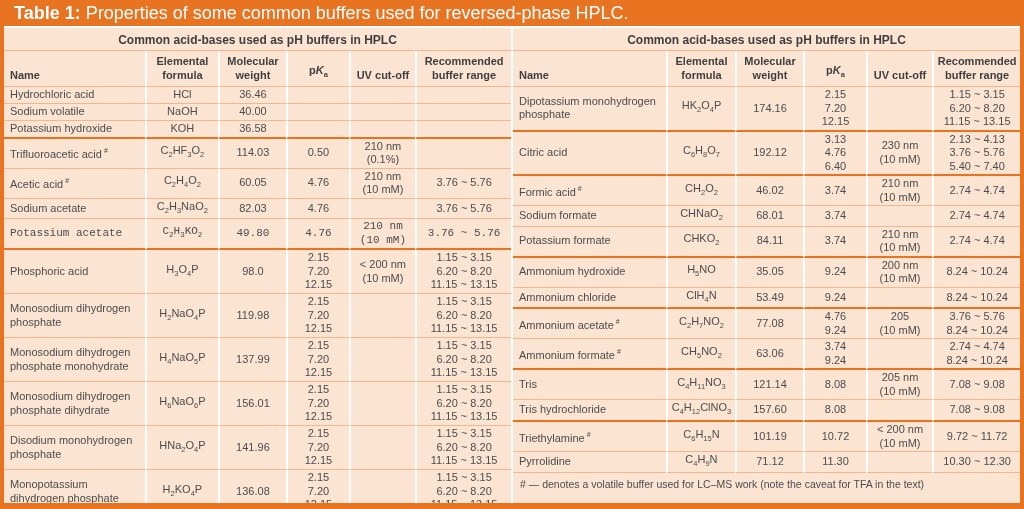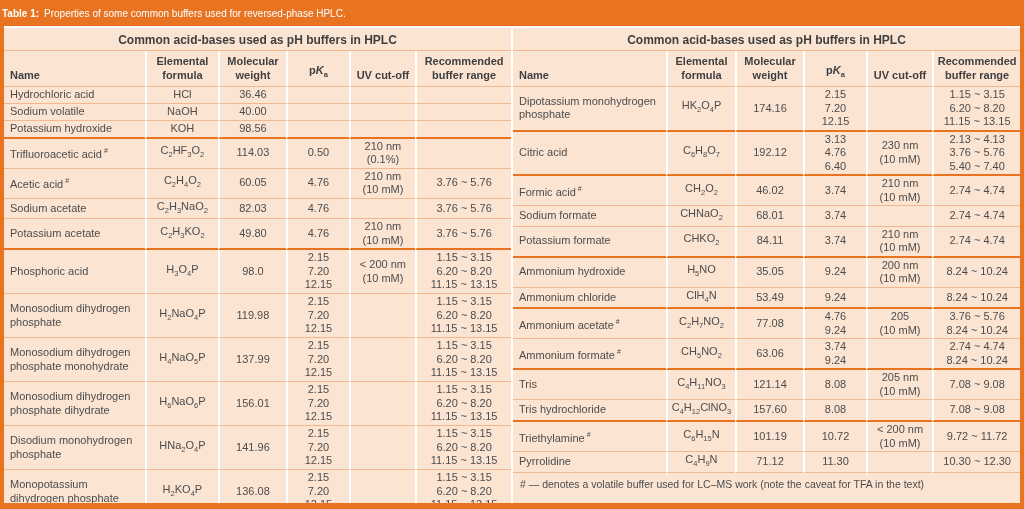--- a/index.html
+++ b/index.html
@@ -9,21 +9,21 @@
   html,body{width:1024px; height:509px; overflow:hidden;}
   body{
     font-family:"Liberation Sans","DejaVu Sans",sans-serif;
     background:var(--orange);
     position:relative;
     color:var(--text);
   }
   .titlebar{
     position:absolute; top:0; left:0; width:1024px; height:26px;
     background:var(--orange); color:#fff;
-    font-size:10px; line-height:27px; padding-left:2px;
+    font-size:18px; line-height:27px; padding-left:14px;
     white-space:nowrap;
   }
   .titlebar .tlabel{font-weight:bold; margin-right:5px;}
   .frame{
     position:absolute; top:26px; left:4px; right:4px; bottom:6px;
     background:var(--white);
     border-top:2px solid var(--white);
     display:flex; column-gap:2px;
     overflow:hidden;
   }
@@ -112,21 +112,21 @@
             <td class="c-name">Sodium volatile</td>
             <td>NaOH</td>
             <td>40.00</td>
             <td></td>
             <td></td>
             <td></td>
           </tr>
           <tr class="group-end" style="height: 17px;">
             <td class="c-name">Potassium hydroxide</td>
             <td>KOH</td>
-            <td>98.56</td>
+            <td>36.58</td>
             <td></td>
             <td></td>
             <td></td>
           </tr>
           <tr style="height: 30px;">
             <td class="c-name">Trifluoroacetic acid<sup class="marker">#</sup></td>
             <td>C<sub>2</sub>HF<sub>3</sub>O<sub>2</sub></td>
             <td>114.03</td>
             <td>
               <div>0.50</div>
@@ -157,21 +157,21 @@
             <td>C<sub>2</sub>H<sub>3</sub>NaO<sub>2</sub></td>
             <td>82.03</td>
             <td>
               <div>4.76</div>
             </td>
             <td></td>
             <td>
               <div>3.76 ~ 5.76</div>
             </td>
           </tr>
-          <tr class="group-end" style="height: 30px;">
+          <tr class="group-end" style="height: 30px; font-family: Liberation Mono, monospace;">
             <td class="c-name">Potassium acetate</td>
             <td>C<sub>2</sub>H<sub>3</sub>KO<sub>2</sub></td>
             <td>49.80</td>
             <td>
               <div>4.76</div>
             </td>
             <td>
               <div>210 nm</div>
               <div>(10 mM)</div>
             </td>

